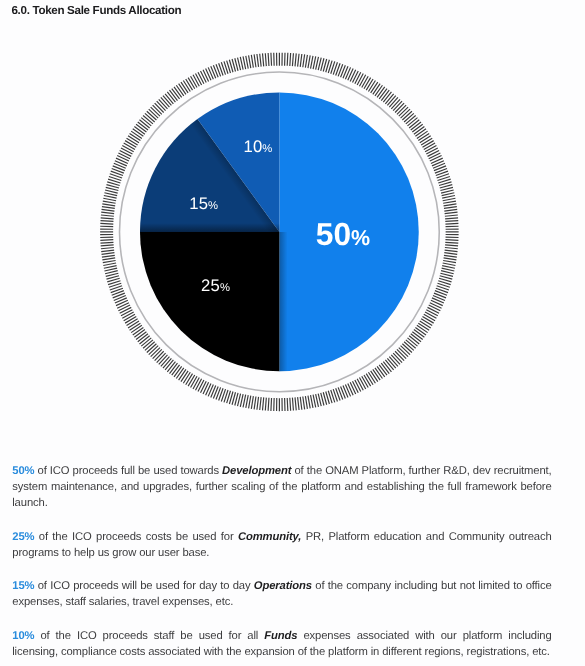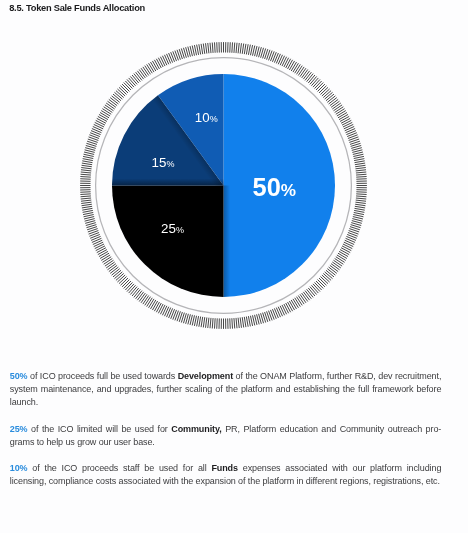--- a/index.html
+++ b/index.html
@@ -17,27 +17,27 @@
     font-size:9.3px;font-weight:bold;letter-spacing:-0.26px;color:#1b1b1d;
     white-space:nowrap;
   }
   .chart-wrap{position:absolute;left:0;top:0;width:468px;height:360px;}
   .paras{
     position:absolute;left:9.8px;top:369.9px;width:431.5px;
     text-align:justify;-webkit-hyphens:auto;hyphens:auto;
   }
   p.para{margin:0 0 13.2px 0;font-size:9px;line-height:13.2px;color:#3c3c3e;letter-spacing:-0.1px;}
   p.para .pct{color:#2a8cdd;font-weight:bold;}
-  p.para b{font-weight:bold;color:#1e1e20;}
+  p.para b{font-weight:bold;color:#1e1e20;font-style:italic;}
 </style>
 </head>
 <body>
 
 <div class="page">
-  <div class="heading">8.5. Token Sale Funds Allocation</div>
+  <div class="heading">6.0. Token Sale Funds Allocation</div>
   <div class="chart-wrap">
     <svg id="chart-svg" width="468" height="360" viewBox="0 0 468 360">
         <defs>
           <clipPath id="pieclip">
             <circle cx="223.5" cy="185.5" r="111.5"></circle>
           </clipPath>
           <linearGradient id="edgeshade" x1="0" y1="0" x2="0" y2="1">
             <stop offset="0" stop-color="#000" stop-opacity="0"></stop>
             <stop offset="1" stop-color="#000" stop-opacity="0.42"></stop>
           </linearGradient>
@@ -70,16 +70,17 @@
           <path d="M223.50 185.50L156.20 92.87L150.13 97.28L217.43 189.91Z" fill="url(#eg2)"></path>
         </g>
         <text x="252.6" y="196.1" fill="#ffffff" font-family="&quot;Liberation Sans&quot;, sans-serif" font-size="25.4" text-anchor="start" font-weight="bold" letter-spacing="0"><tspan>50</tspan><tspan font-size="17.14" letter-spacing="0">%</tspan></text>
         <text x="160.9" y="232.9" fill="#ffffff" font-family="&quot;Liberation Sans&quot;, sans-serif" font-size="13.35" text-anchor="start" font-weight="400" letter-spacing="0.1"><tspan>25</tspan><tspan font-size="9.01" letter-spacing="0">%</tspan></text>
         <text x="151.4" y="166.9" fill="#ffffff" font-family="&quot;Liberation Sans&quot;, sans-serif" font-size="13.35" text-anchor="start" font-weight="400" letter-spacing="0.1"><tspan>15</tspan><tspan font-size="9.01" letter-spacing="0">%</tspan></text>
         <text x="194.8" y="121.9" fill="#ffffff" font-family="&quot;Liberation Sans&quot;, sans-serif" font-size="13.35" text-anchor="start" font-weight="400" letter-spacing="0.1"><tspan>10</tspan><tspan font-size="9.01" letter-spacing="0">%</tspan></text>
       </svg>
   </div>
   <div class="paras">
       <p class="para"><span class="pct">50%</span><span> of ICO proceeds full be used towards </span><b>Development</b><span> of the ONAM Platform, further R&amp;D, dev recruitment, system maintenance, and upgrades, further scaling of the platform and establishing the full framework before launch.</span></p>
-      <p class="para"><span class="pct">25%</span><span> of the ICO limited will be used for </span><b>Community,</b><span> PR, Platform education and Community outreach pro­grams to help us grow our user base.</span></p>
+      <p class="para"><span class="pct">25%</span><span> of the ICO proceeds costs be used for </span><b>Community,</b><span> PR, Platform education and Community outreach pro­grams to help us grow our user base.</span></p>
+      <p class="para"><span class="pct">15%</span><span> of ICO proceeds will be used for day to day </span><b>Operations</b><span> of the company including but not limited to office expenses, staff salaries, travel expenses, etc.</span></p>
       <p class="para"><span class="pct">10%</span><span> of the ICO proceeds staff be used for all </span><b>Funds</b><span> expenses associated with our platform including licensing, compliance costs associated with the expansion of the platform in different regions, registrations, etc.</span></p>
     </div>
 </div>
 
 </body></html>

